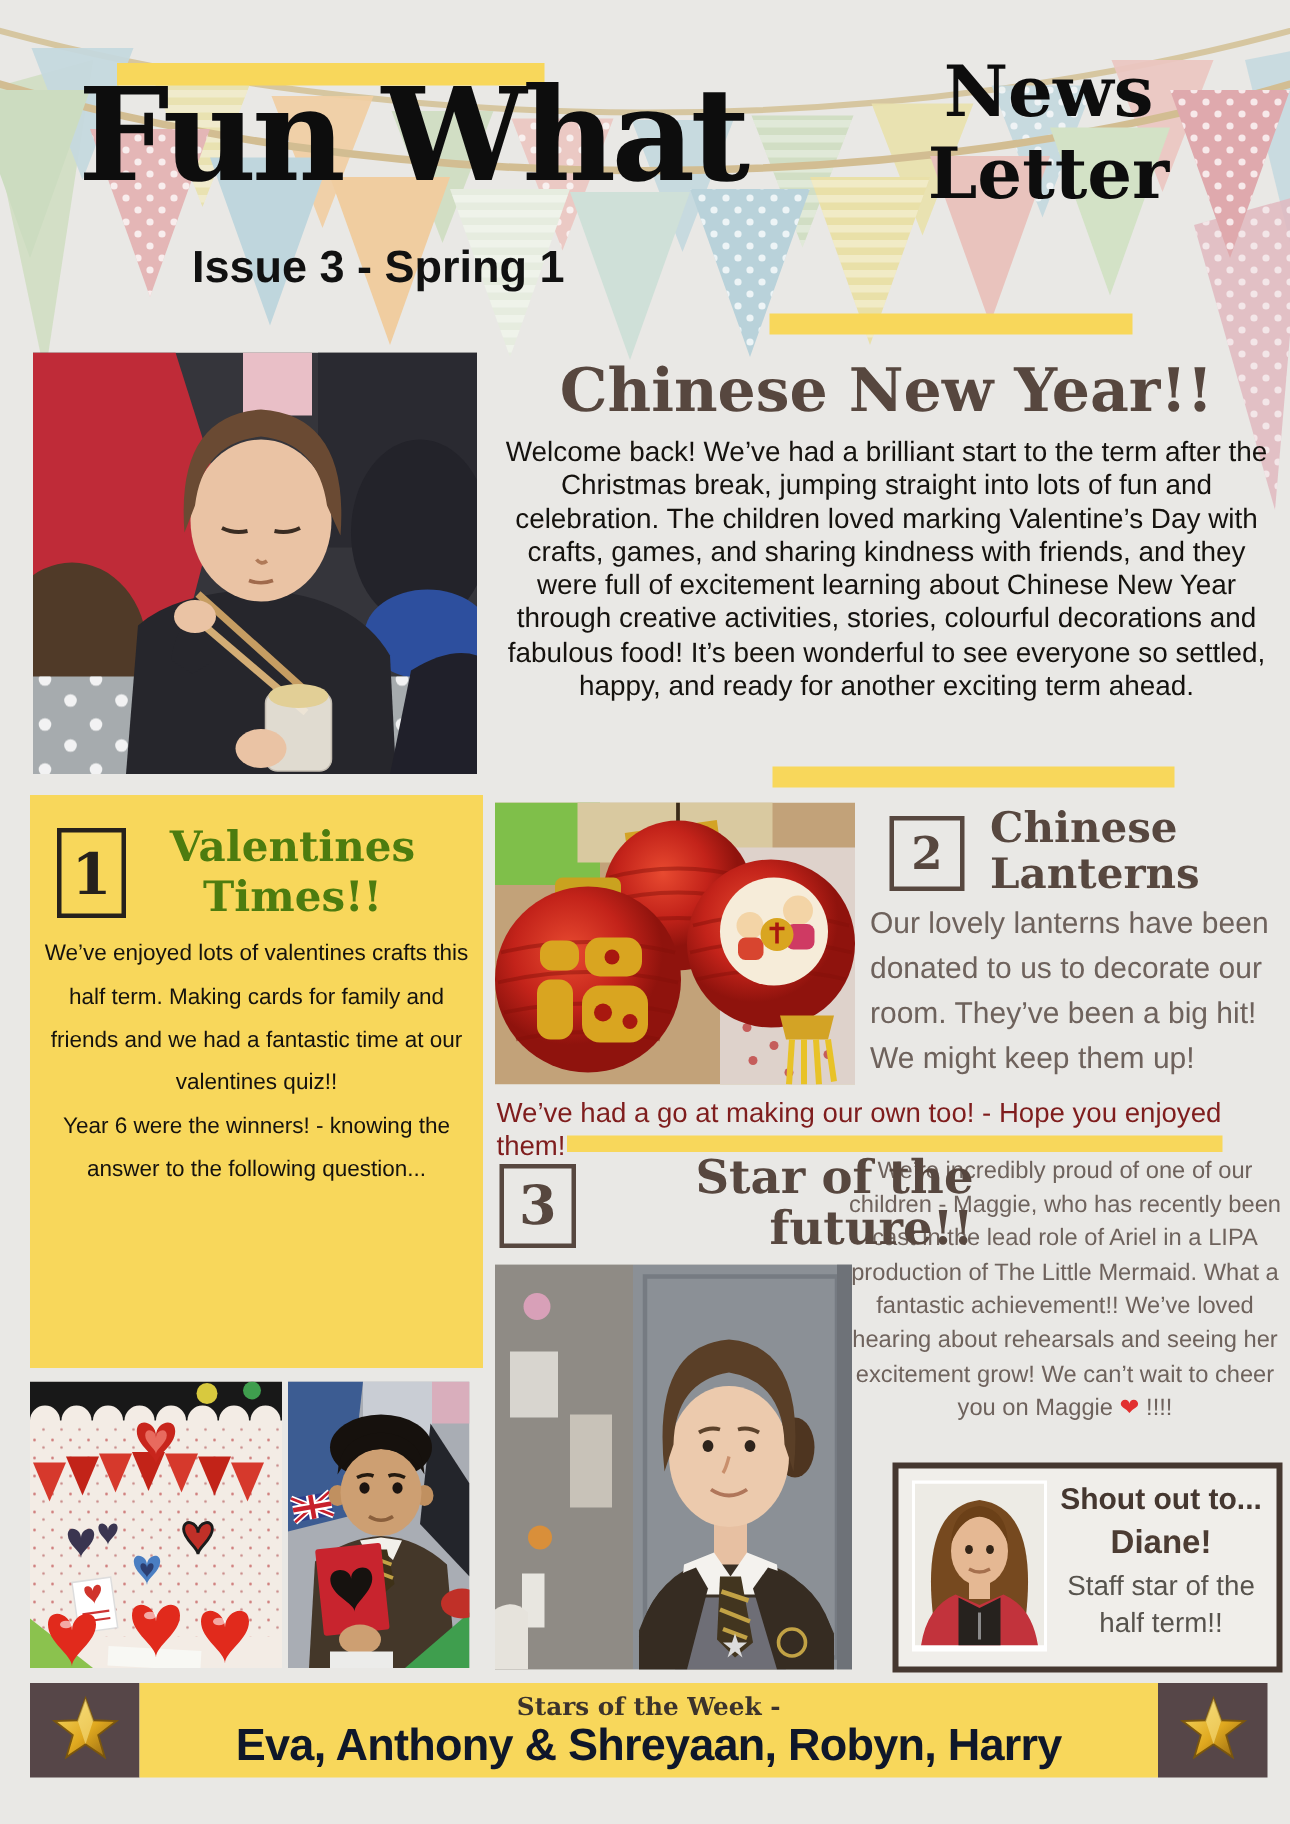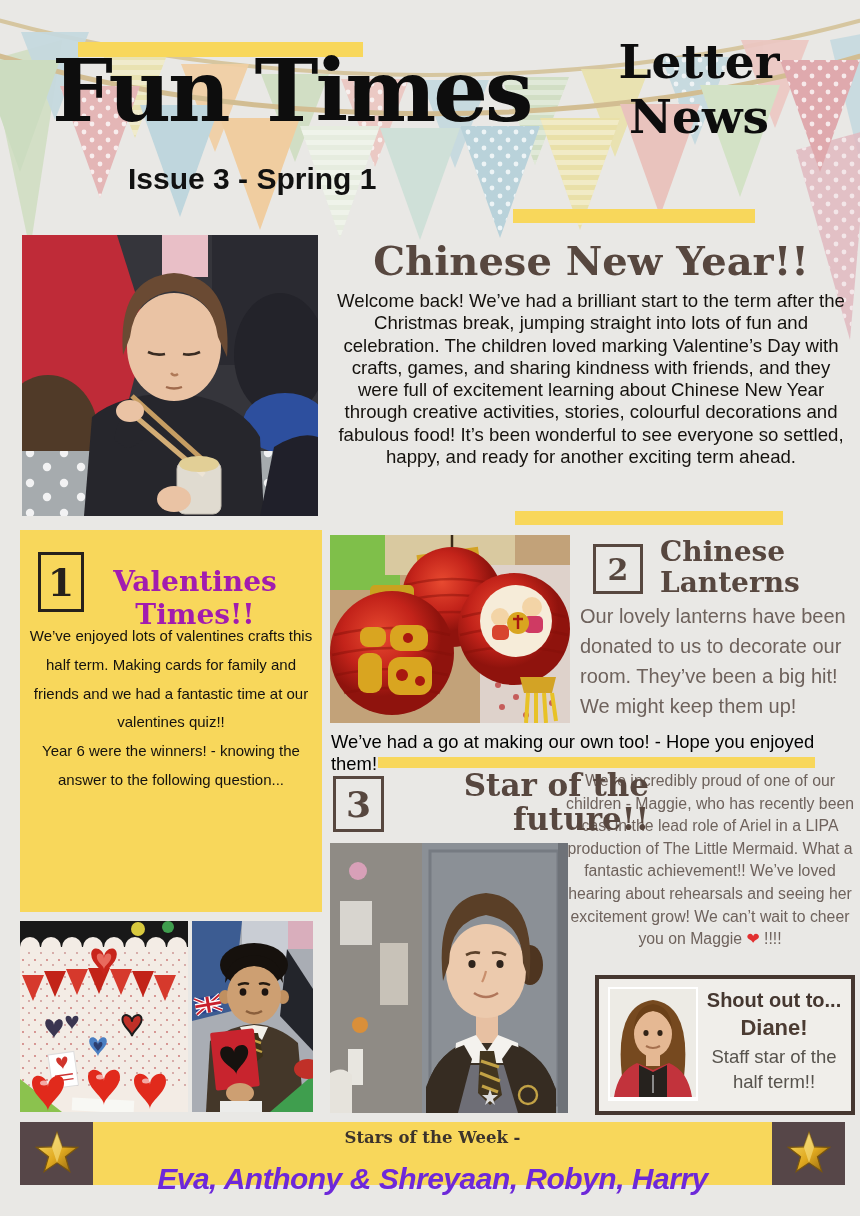--- a/index.html
+++ b/index.html
@@ -28,32 +28,32 @@
   .bar-lead{left:515px;top:511px;width:268px;height:14px;z-index:2;}
 
   
   .numbox{position:absolute;z-index:3;display:flex;align-items:center;justify-content:center;
     font-family:"DejaVu Serif", serif;font-weight:700;}
   .sec-heading{position:absolute;z-index:3;font-family:"DejaVu Serif", serif;font-weight:700;color:#57473f;}
 
   
   .val-box{position:absolute;left:20px;top:530px;width:302px;height:382px;background:#f8d75b;z-index:2;}
   .num1{left:38px;top:552px;width:40px;height:54px;border:3px solid #26211c;color:#26211c;font-size:38px;}
-  .val-heading{left:88px;top:548px;width:214px;text-align:center;font-size:28px;line-height:33px;color:#a21caf;margin-top:17px;}
+  .val-heading{left:88px;top:548px;width:214px;text-align:center;font-size:28px;line-height:33px;color:#4d7c0f;}
   .val-body{position:absolute;left:24px;top:622px;width:294px;z-index:3;text-align:center;
     font-size:15px;line-height:28.8px;color:#15120e;}
   .val-body p{margin:0;}
 
   
   .num2{left:593px;top:544px;width:44px;height:44px;border:3px solid #57473f;color:#57473f;font-size:30px;}
   .s2-heading{left:660px;top:536px;width:195px;font-size:28px;line-height:31px;}
   .s2-body{position:absolute;left:580px;top:601px;width:276px;z-index:2;
     font-size:20px;line-height:30px;color:#6e625c;}
   .s2-footnote{position:absolute;left:331px;top:731px;width:522px;z-index:2;
-    font-size:18.4px;color:#000000;}
+    font-size:18.4px;color:#7f1d1d;}
   .bar-s2{left:378px;top:757px;width:437px;height:11px;z-index:2;}
 
   
   .num3{left:333px;top:776px;width:45px;height:50px;border:3px solid #57473f;color:#57473f;font-size:36px;}
   .s3-heading{left:399px;top:768px;width:250px;font-size:31px;line-height:34px;text-align:right;}
   .s3-body{position:absolute;left:563px;top:770px;width:294px;z-index:2;text-align:center;
     font-size:15.8px;line-height:22.6px;color:#6e625c;}
   .heart{color:#e23030;}
 
   
@@ -64,21 +64,21 @@
   .shout-l1{font-family:Liberation Sans, sans-serif;font-weight:700;font-size:20px;color:#453730;margin-top:6px;}
   .shout-l2{font-weight:700;font-size:22px;color:#4c3c33;margin-top:3px;}
   .shout-l3{font-size:18.5px;line-height:25px;color:#57534d;margin-top:3px;}
 
   
   .star-box{position:absolute;top:1122px;width:73px;height:63px;background:#564648;z-index:2;
     display:flex;align-items:center;justify-content:center;}
   .star-left{left:20px;} .star-right{left:772px;}
   .footer-bar{position:absolute;left:93px;top:1122px;width:679px;height:63px;background:#f8d75b;z-index:2;text-align:center;}
   .footer-label{font-family:"DejaVu Serif", serif;font-weight:700;font-size:16.5px;color:#3c332c;padding-top:6px;}
-  .footer-names{font-size:30px;font-weight:700;color:#6d28d9;margin-top:15px;letter-spacing:-0.5px;font-style:italic;}
+  .footer-names{font-size:30px;font-weight:700;color:#0f172a;margin-top:0px;letter-spacing:-0.5px;}
 </style>
 </head>
 <body>
 
 <div class="page">
 
   <svg class="bunting" width="860" height="400" viewBox="0 0 860 400">
     <defs>
       <pattern id="dots" width="16" height="16" patternUnits="userSpaceOnUse">
         <circle cx="4" cy="4" r="2.4" fill="#ffffff" opacity="0.75"></circle>
@@ -127,24 +127,24 @@
       <polygon points="540,118 620,118 580,230" fill="#e9e0a8"></polygon>
       <polygon points="540,118 620,118 580,230" fill="url(#stripes)"></polygon>
       <polygon points="620,104 700,104 660,216" fill="#e9c3bd"></polygon>
       <polygon points="700,85 780,85 740,197" fill="#d3e2c6"></polygon>
       <polygon points="780,60 860,60 820,172" fill="#dfa9ad"></polygon>
       <polygon points="780,60 860,60 820,172" fill="url(#dots)"></polygon>
     </g>
   </svg>
 
   <div class="bar bar-t1"></div>
-  <h1 class="title-funtimes">Fun Times</h1>
+  <h1 class="title-funtimes">Fun What</h1>
   <div class="masthead">
+    <div>News</div>
     <div>Letter</div>
-    <div>News</div>
   </div>
   <div class="issue">Issue 3 - Spring 1</div>
   <div class="bar bar-t2"></div>
 
   <svg class="photo" style="left:22px;top:235px;" width="296" height="281" viewBox="0 0 296 281">
     <defs>
       <pattern id="tdots" width="34" height="30" patternUnits="userSpaceOnUse">
         <circle cx="8" cy="8" r="4.2" fill="#ffffff" opacity="0.85"></circle>
         <circle cx="25" cy="22" r="4.2" fill="#ffffff" opacity="0.85"></circle>
       </pattern>

